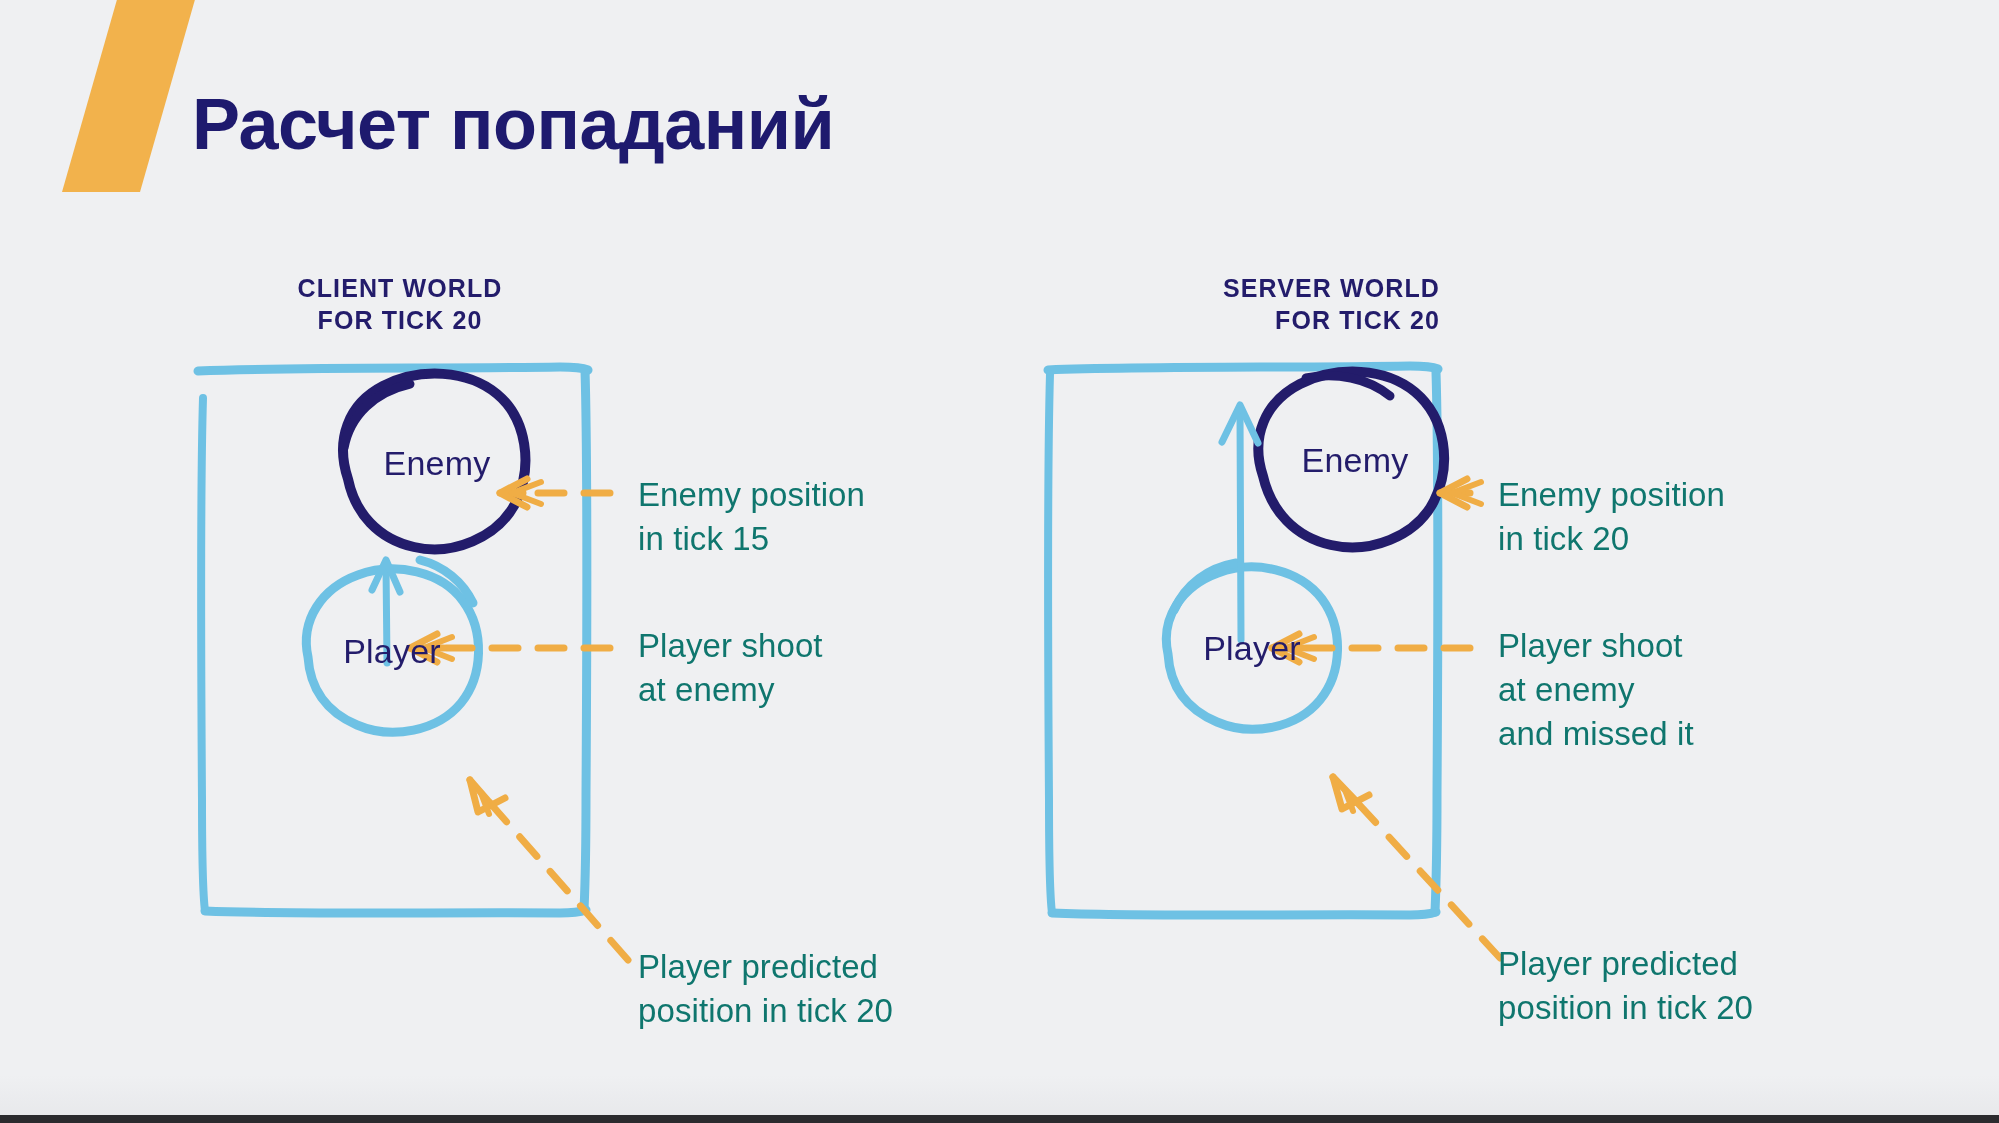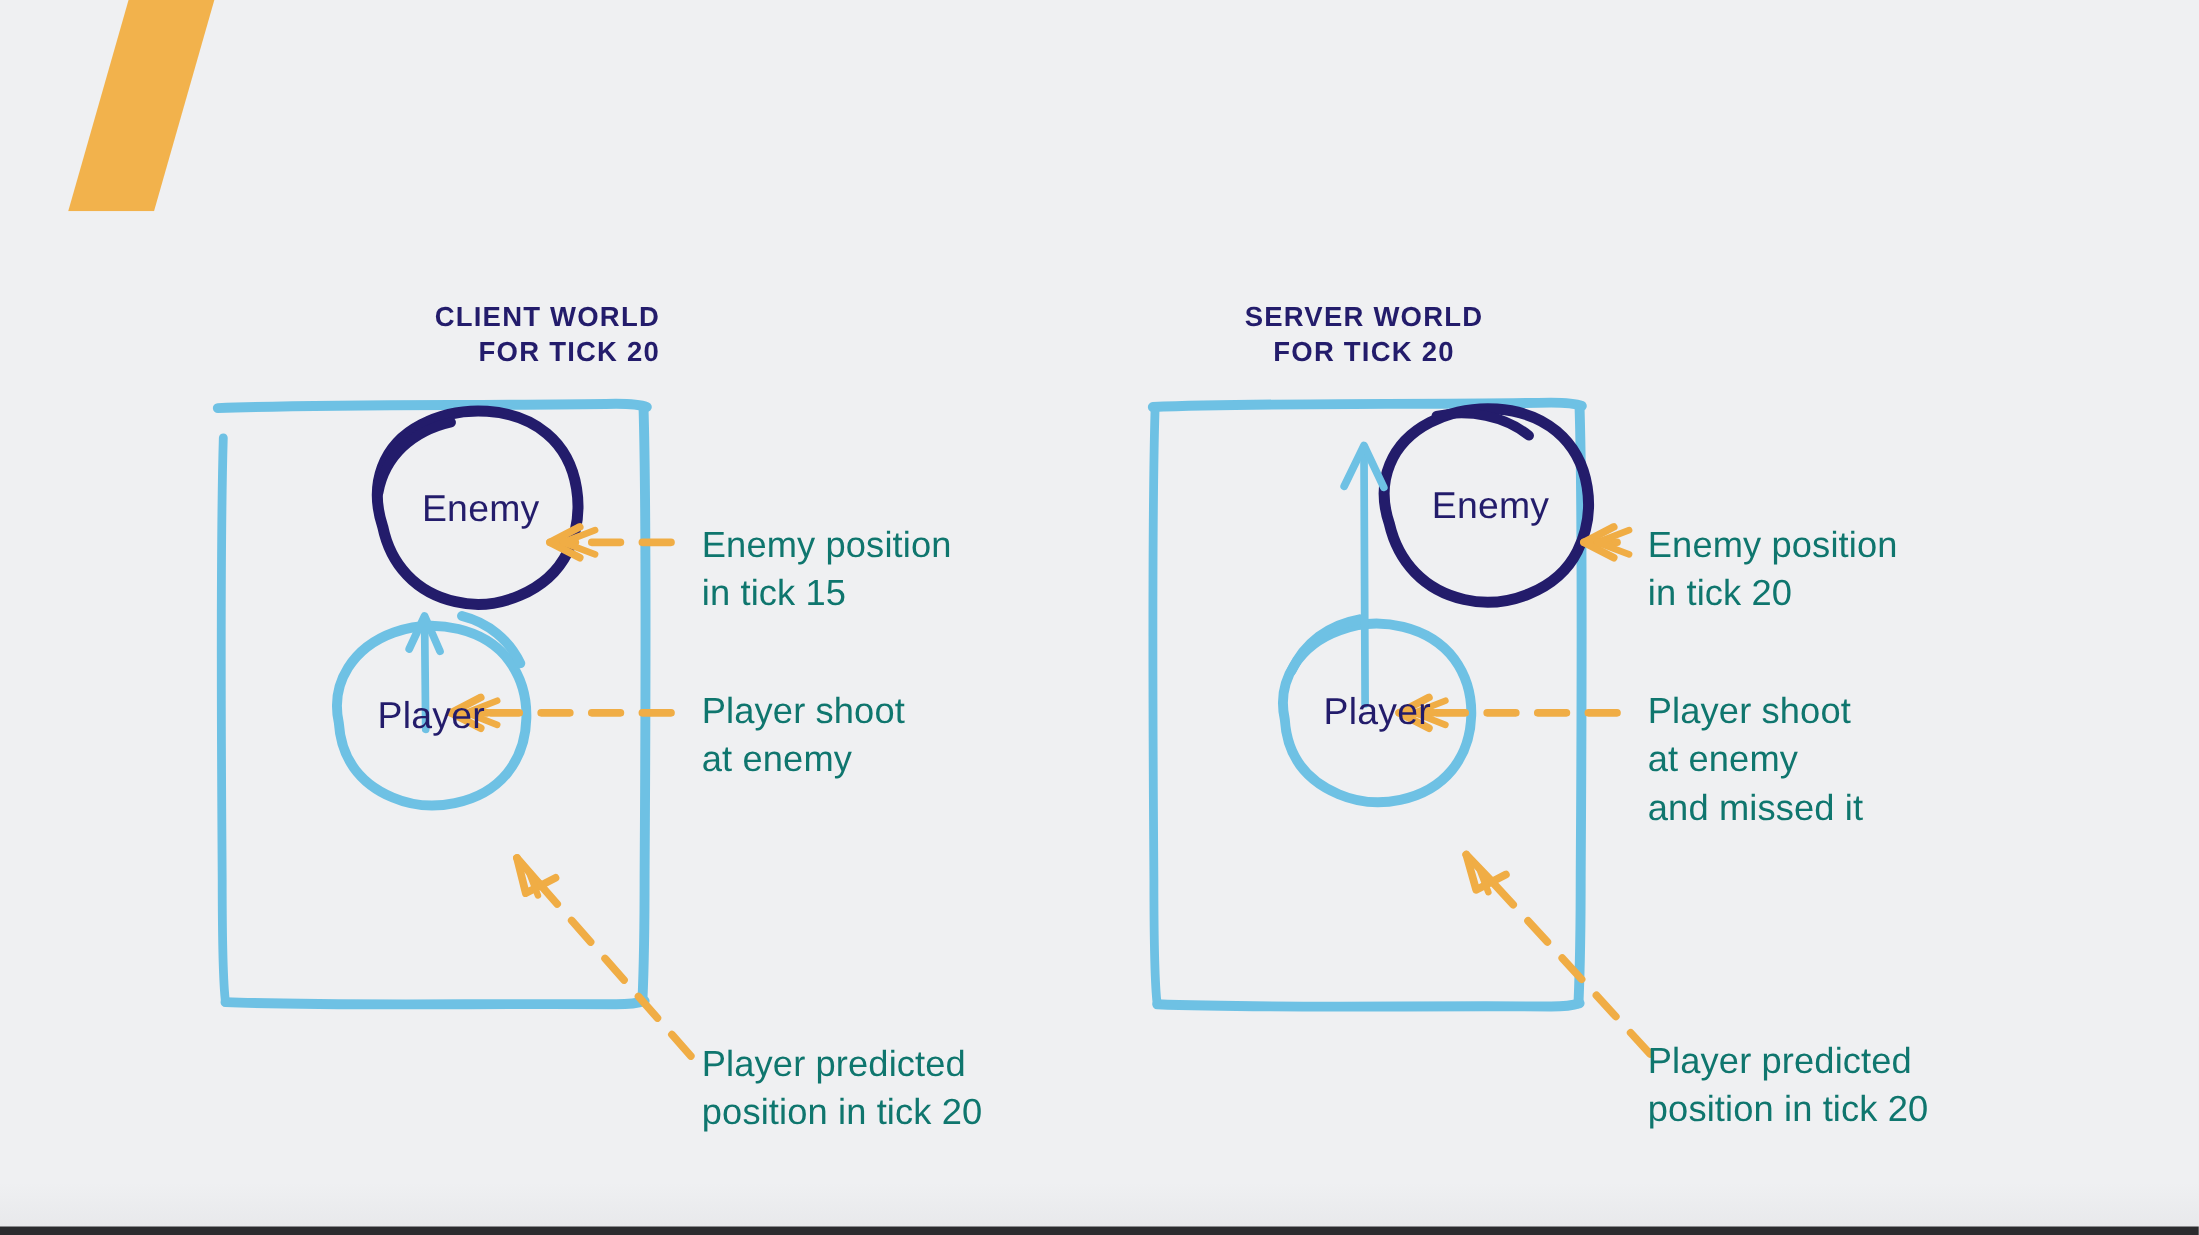--- a/index.html
+++ b/index.html
@@ -43,22 +43,22 @@
   .panel-header {
     position: absolute;
     text-align: center;
     font-size: 25px;
     font-weight: 800;
     letter-spacing: 1.1px;
     color: #231c6b;
     line-height: 1.28;
     white-space: pre-line;
   }
-  #client-header { left: 200px;  top: 272px; width: 400px; text-align: right; }
-  #server-header { left: 1040px; top: 272px; width: 400px; }
+  #client-header { left: 200px;  top: 272px; width: 400px; }
+  #server-header { left: 1040px; top: 272px; width: 400px; text-align: right; }
 
   
   .scene {
     position: absolute;
     top: 0;
     left: 0;
     width: 1999px;
     height: 1123px;
     pointer-events: none;
   }
@@ -106,20 +106,21 @@
 </style>
 </head>
 <body>
 
 <div id="slide">
 
   <svg id="accent-slash" viewBox="0 0 260 196" xmlns="http://www.w3.org/2000/svg">
     <polygon points="118,0 196,0 140,196 62,196" fill="#f2b24c"></polygon>
   </svg>
 
+  <div id="page-title">Расчет попаданий</div>
 
   <div class="panel-header" id="client-header">CLIENT WORLD
 FOR TICK 20</div>
   <div class="panel-header" id="server-header">SERVER WORLD
 FOR TICK 20</div>
 
   <svg class="scene" viewBox="0 0 1999 1123" xmlns="http://www.w3.org/2000/svg">
     <defs>
       <style>
         .sk-blue  { fill: none; stroke: #6ec1e4; stroke-linecap: round; stroke-linejoin: round; }

